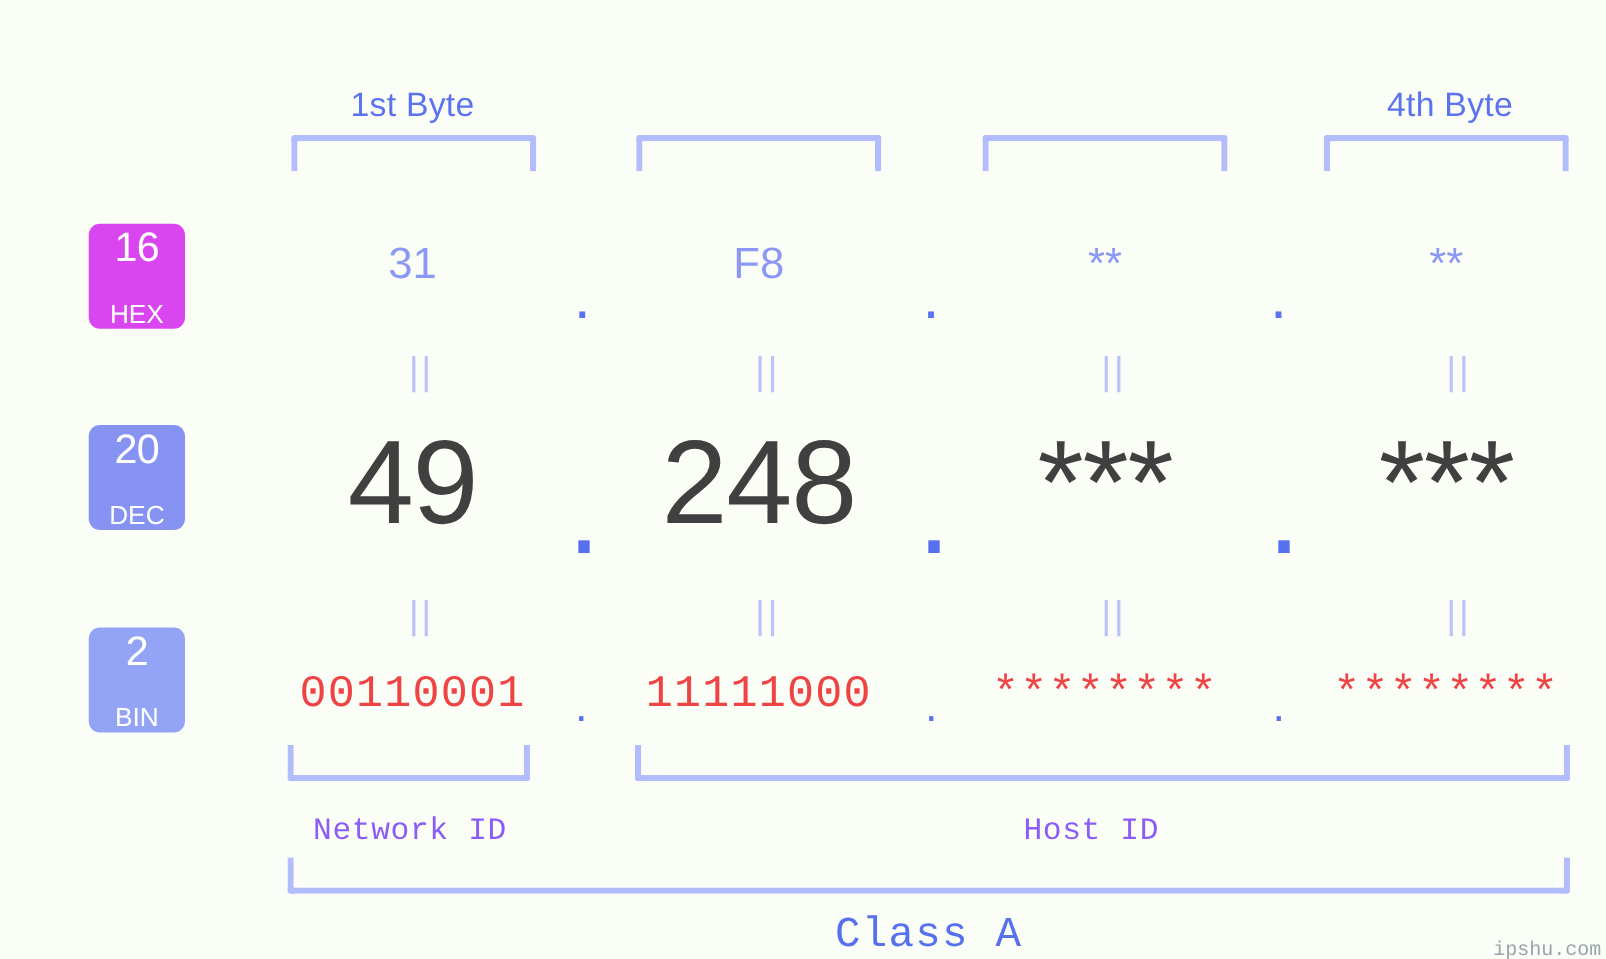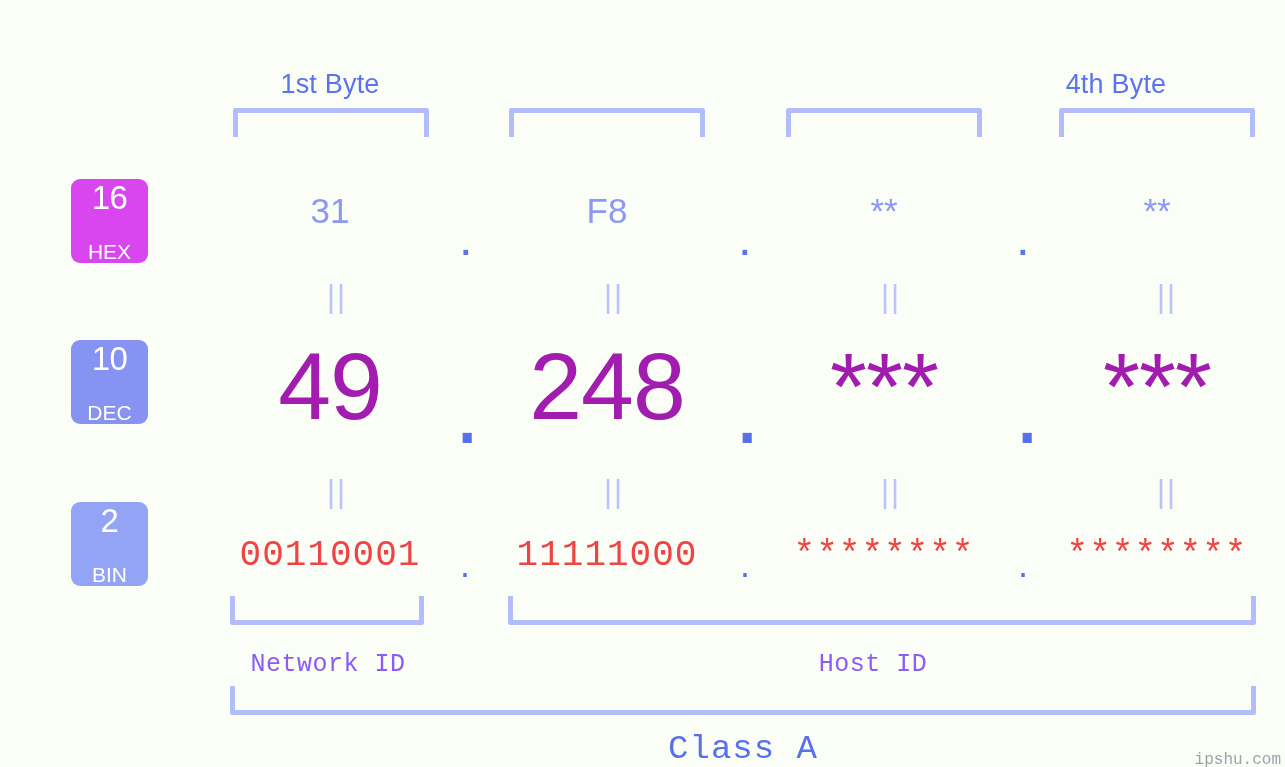--- a/index.html
+++ b/index.html
@@ -84,21 +84,21 @@
     font-size:49px;
     line-height:0.4;
     color:#5c73ef;
     font-family:"Liberation Sans", sans-serif;
   }
 
   .dec-row .cell {
     top:303px;
     width:260px;
     font-size:95px;
-    color:#a21caf;
+    color:#404040;
     font-family:"Liberation Sans", sans-serif;
     letter-spacing:-1px;
   }
   .dec-row .dot {
     position:absolute;
     top:355px;
     width:30px;
     text-align:center;
     font-size:95px;
     line-height:0.42;
@@ -167,33 +167,33 @@
     color:#9aa4ab;
     font-family:"Liberation Mono", monospace;
   }
 </style>
 </head>
 <body>
 
 <div id="stage">
 
   <div class="byte-label" style="left:186px;">1st Byte</div>
-  <div class="byte-label" style="left:972px;">4th Byte</div>
+  <div class="byte-label" style="left:1016px;">4th Byte</div>
 
   <div class="bracket-down" style="left:209px; top:84px; width:196px;"></div>
   <div class="bracket-down" style="left:485px; top:84px; width:196px;"></div>
   <div class="bracket-down" style="left:762px; top:84px; width:196px;"></div>
   <div class="bracket-down" style="left:1035px; top:84px; width:196px;"></div>
 
   <div class="badge" id="badge-hex">
     <span class="num">16</span>
     <span class="nm">HEX</span>
   </div>
   <div class="badge" id="badge-dec">
-    <span class="num">10</span>
+    <span class="num">20</span>
     <span class="nm">DEC</span>
   </div>
   <div class="badge" id="badge-bin">
     <span class="num">2</span>
     <span class="nm">BIN</span>
   </div>
 
   <div class="hex-row">
     <div class="cell" style="left:186px;">31</div>
     <div class="dot" style="left:423px;">.</div>

